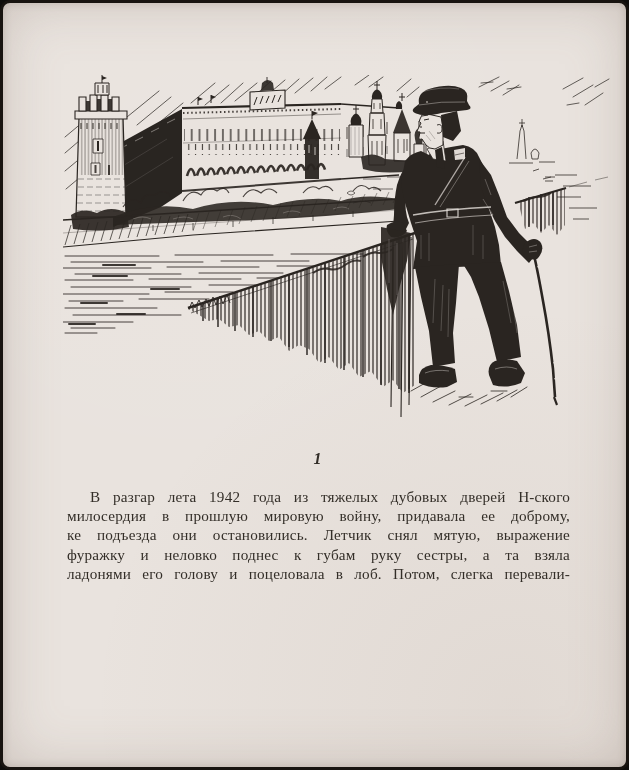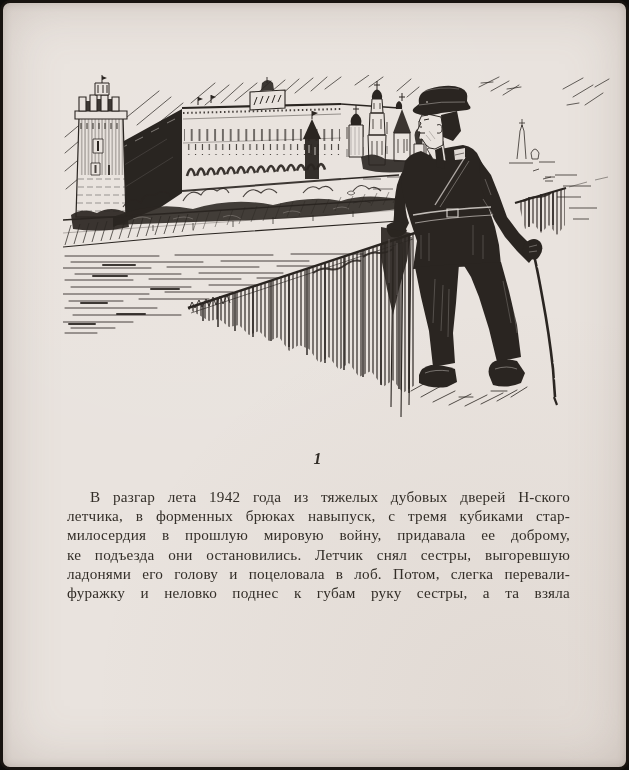--- a/index.html
+++ b/index.html
@@ -229,21 +229,20 @@
           <path d="M462 168 Q472 160 478 168 Q482 176 474 184 Q464 186 460 178 Q459 172 462 168 Z" fill="#2a2521"></path>
           <path d="M466 172 l8 -2 M466 177 l8 -1" stroke="#e9e3de" stroke-width=".6" stroke-opacity=".6" fill="none"></path>
         </g>
       </svg>
     </figure>
 
     <div class="chapter">1</div>
 
     <div class="bodytext">
       <div class="line indent">В разгар лета 1942 года из тяжелых дубовых дверей Н-ского</div>
-      <div class="line">летчика, в форменных брюках навыпуск, с тремя кубиками стар-</div>
       <div class="line">милосердия в прошлую мировую войну, придавала ее доброму,</div>
-      <div class="line">ке подъезда они остановились. Летчик снял сестры, выгоревшую</div>
+      <div class="line">ке подъезда они остановились. Летчик снял мятую, выражение</div>
+      <div class="line">фуражку и неловко поднес к губам руку сестры, а та взяла</div>
       <div class="line">ладонями его голову и поцеловала в лоб. Потом, слегка перевали-</div>
-      <div class="line">фуражку и неловко поднес к губам руку сестры, а та взяла</div>
     </div>
 
   </div>
 </div>
 
 </body></html>

